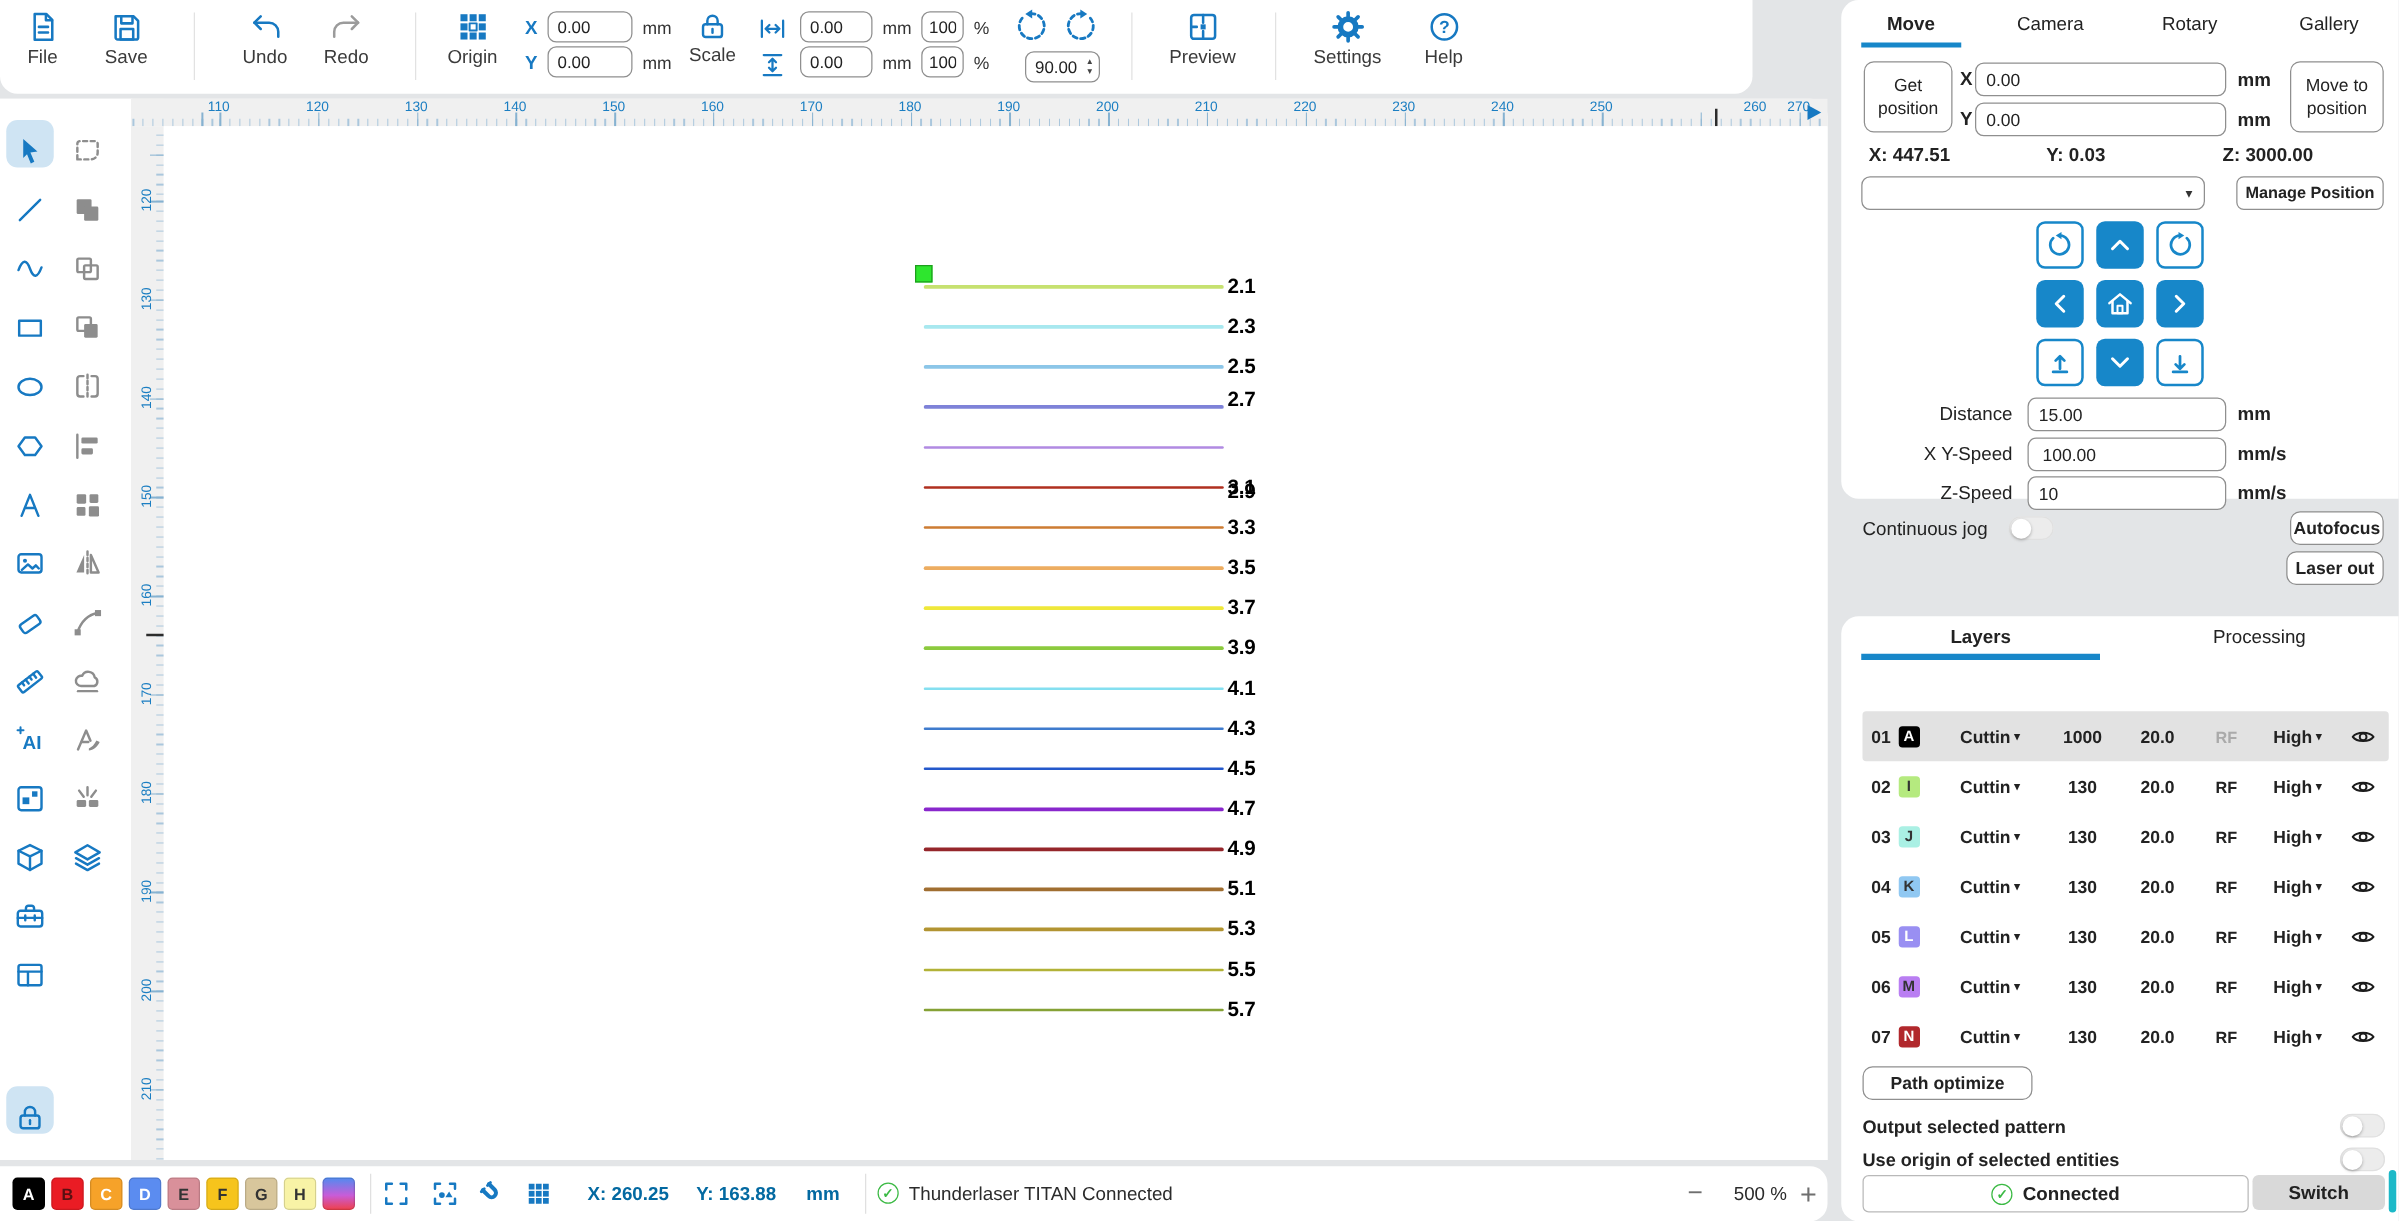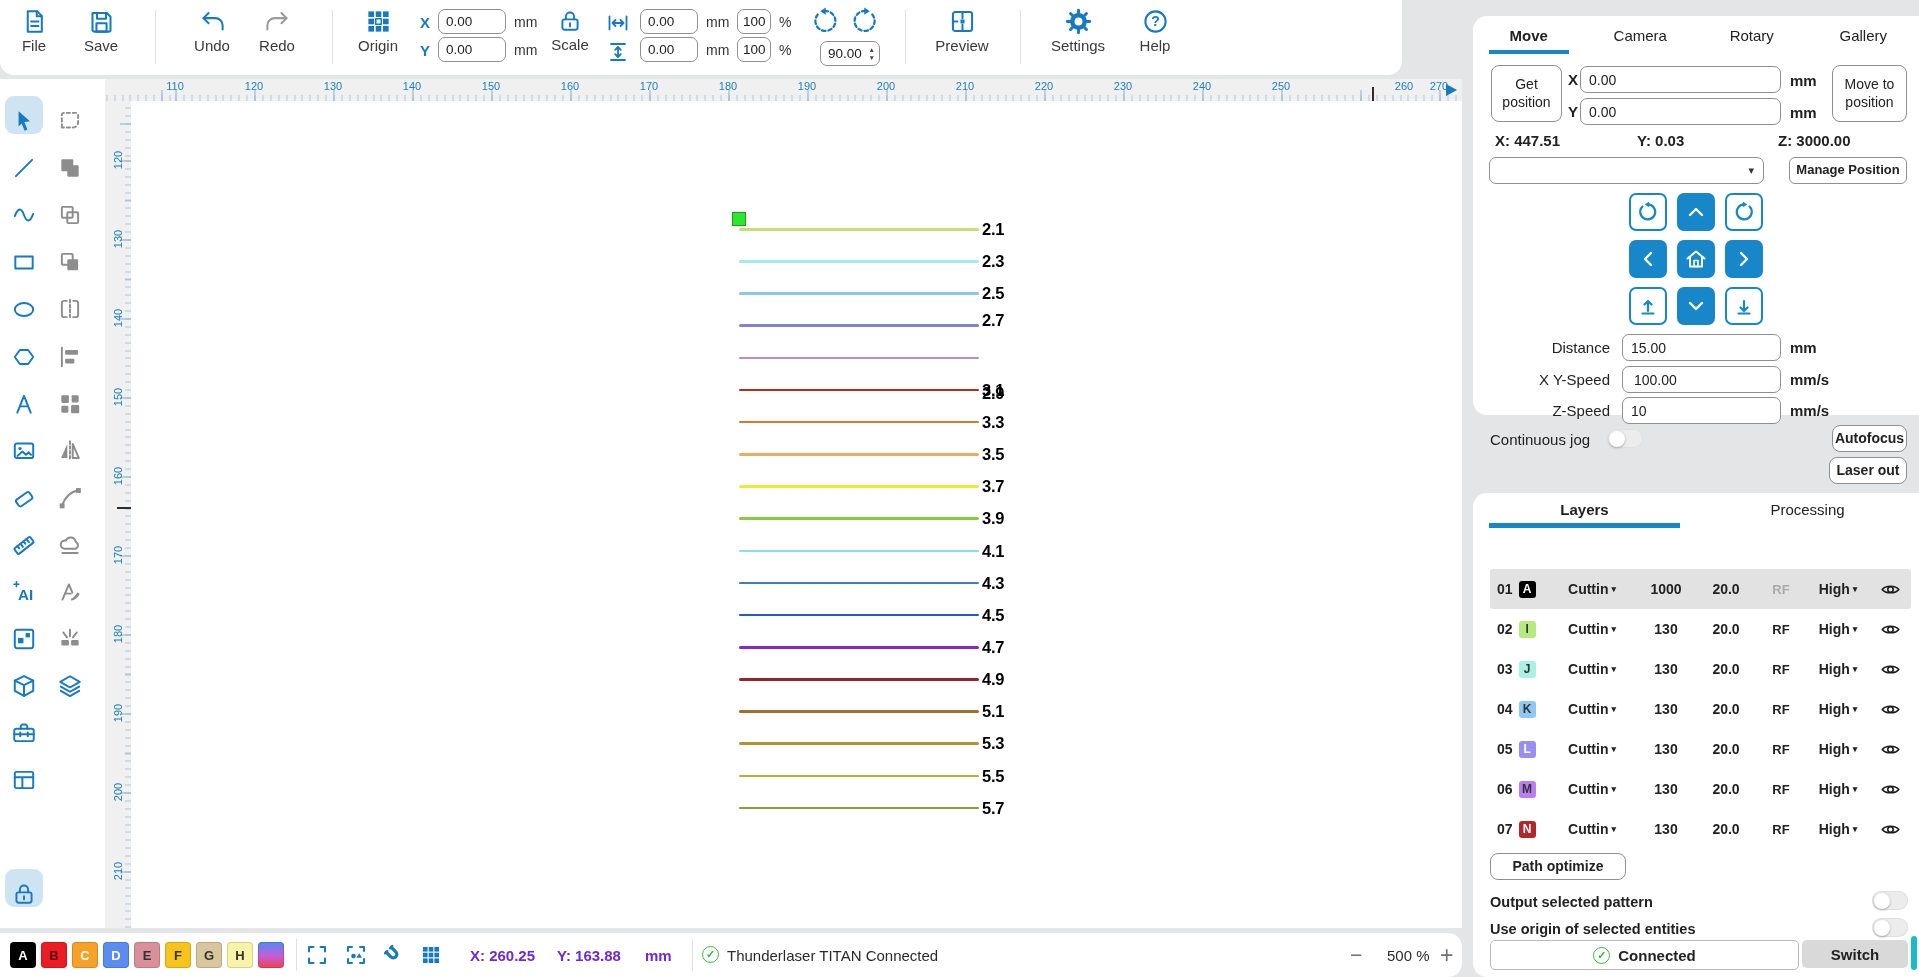--- a/index.html
+++ b/index.html
@@ -6,21 +6,21 @@
   body{
     width:1919px;height:977px;position:relative;overflow:hidden;
     background:#e3e5e7;color:#222;
     font-family:"Liberation Sans",sans-serif;
     -webkit-font-smoothing:antialiased;
   }
   .card{position:absolute;background:#fff}
   #top-toolbar{left:0;top:0;width:1402px;height:75px;border-radius:0 0 14px 14px}
   #main-card{left:0;top:79px;width:1462px;height:849px;border-radius:0 14px 0 0}
   #status-bar{left:0;top:933px;width:1462px;height:44px;border-radius:0 14px 14px 0}
-  #move-card{left:1473px;top:16px;width:446px;height:399px;border-radius:14px 0 0 14px}
+  #move-card{left:1473px;top:0;width:446px;height:399px;border-radius:14px 0 0 14px}
   #layers-card{left:1473px;top:493px;width:446px;height:484px;border-radius:14px 0 0 14px}
 
   
   .tbtn{position:absolute;top:8px;display:flex;flex-direction:column;align-items:center;gap:3px;cursor:default}
   .ticon{color:#1779c2;display:block;line-height:0}
   .ticon.gray{color:#9b9b9b}
   .tlabel{font-size:15px;color:#3a3a3a;line-height:1;white-space:nowrap}
   .vdiv{position:absolute;top:10px;height:54px;width:1px;background:#e2e2e2}
   .field{position:absolute;height:25px;border:1.3px solid #8f8f8f;border-radius:7px;font-size:13.5px;
          padding:0 7px;box-sizing:border-box;background:#fff;color:#222;font-family:inherit;outline:none}
@@ -59,21 +59,21 @@
     border-left:11px solid #1779c2;border-top:6px solid transparent;border-bottom:6px solid transparent}
   #canvas-area{position:absolute;left:131px;top:101px;width:1331px;height:827px;background:#fff}
   .dline{position:absolute;left:608px;width:240px;height:2.6px;border-radius:2px}
   .dlabel{position:absolute;left:851px;font-size:16.5px;font-weight:800;color:#000;line-height:1;letter-spacing:-.2px}
   .startmark{position:absolute;left:601px;top:111px;width:14px;height:14px;background:#2ee62e;border:1.5px solid #1e9e1e;box-sizing:border-box}
 
   
   .sw{position:absolute;top:9px;width:26px;height:26px;border-radius:4px;display:flex;align-items:center;justify-content:center;
       font-size:13px;font-weight:bold;box-shadow:inset 0 0 0 1px rgba(0,0,0,.14)}
   .sdiv{position:absolute;top:6px;height:32px;width:1px;background:#e0e0e0}
-  .stext{position:absolute;top:15px;font-size:15px;font-weight:bold;color:#6d28d9;line-height:1;white-space:nowrap}
+  .stext{position:absolute;top:15px;font-size:15px;font-weight:bold;color:#0369a1;line-height:1;white-space:nowrap}
   .stext.normal{font-weight:normal;color:#333}
   .sicon{position:absolute;top:10px;color:#1779c2;line-height:0}
   .chk{width:17px;height:17px;border-radius:50%;border:1.6px solid #3cba45;color:#3cba45;font-size:11px;font-weight:bold;
        display:flex;align-items:center;justify-content:center;box-sizing:border-box}
   .zoomsym{position:absolute;top:11px;font-size:21px;color:#6f6f6f;line-height:1;font-weight:normal}
 
   
   .panel-tabs{position:absolute;left:0;top:0;width:100%;display:flex}
   .ptab{flex:1;margin:0 16px;text-align:center;font-size:15px;color:#222;padding:11px 0 6px;border-bottom:4px solid transparent;white-space:nowrap}
   .ptab.active{border-color:#1787c9;font-weight:bold}

